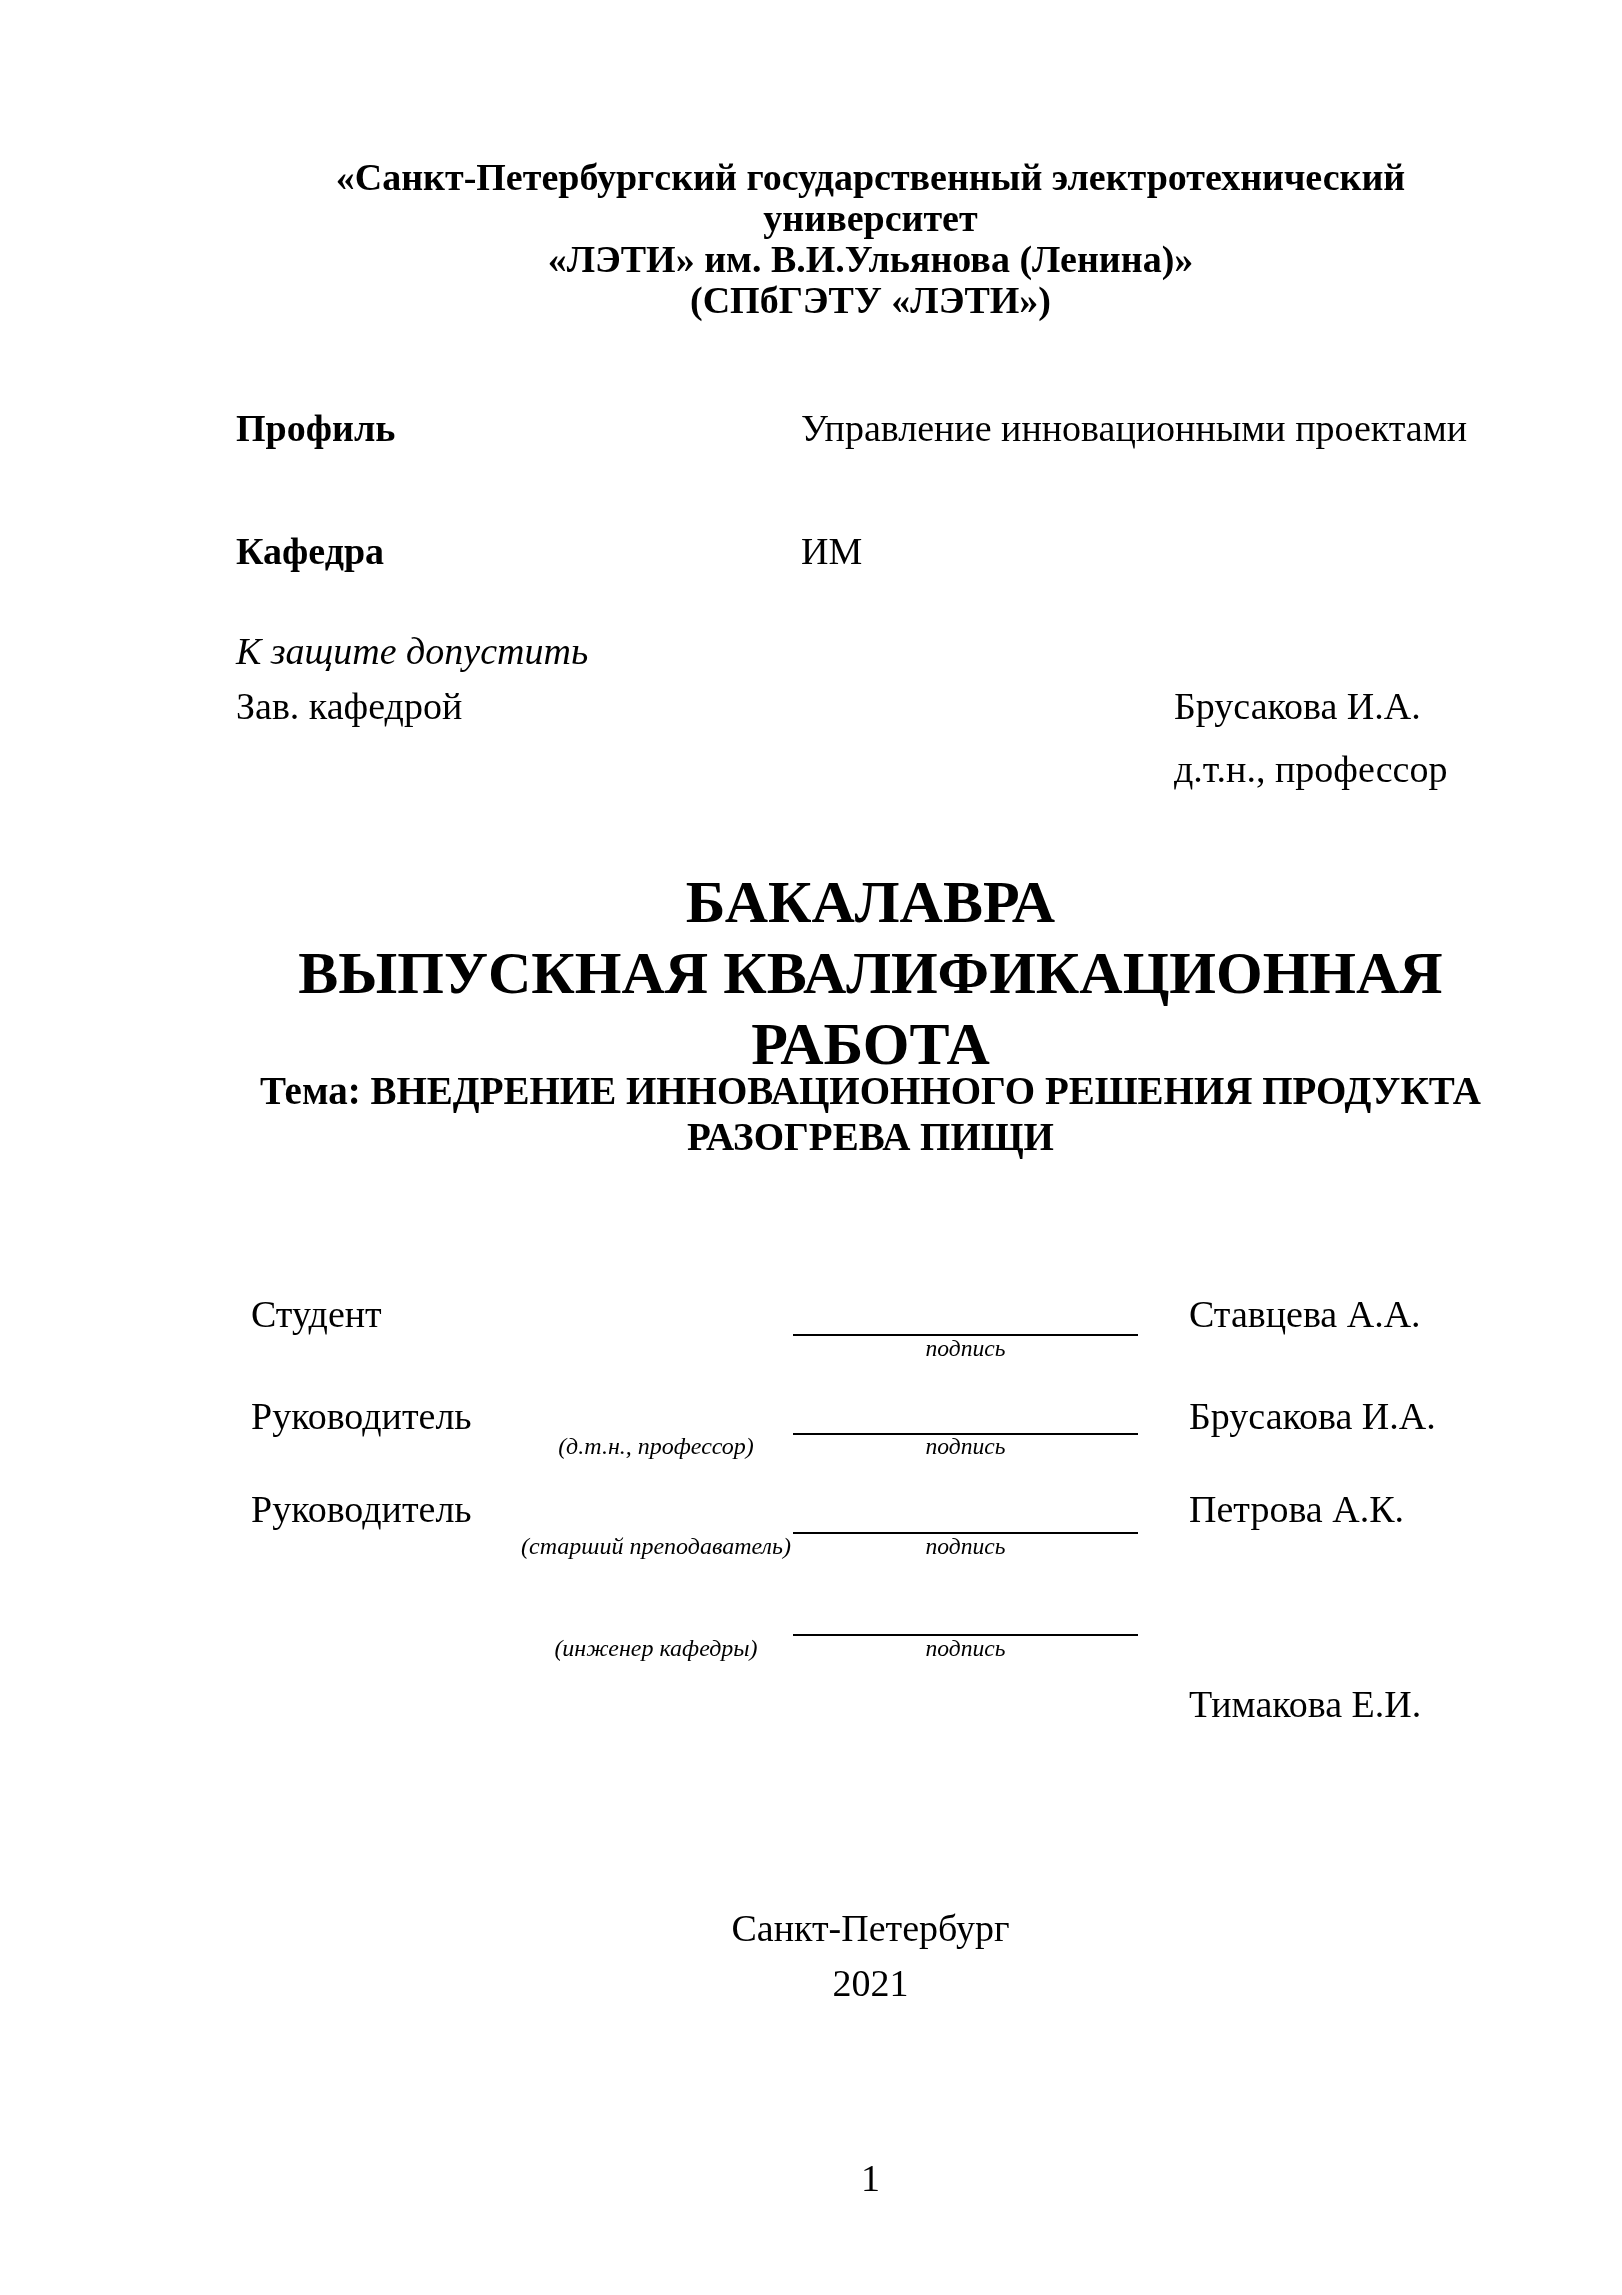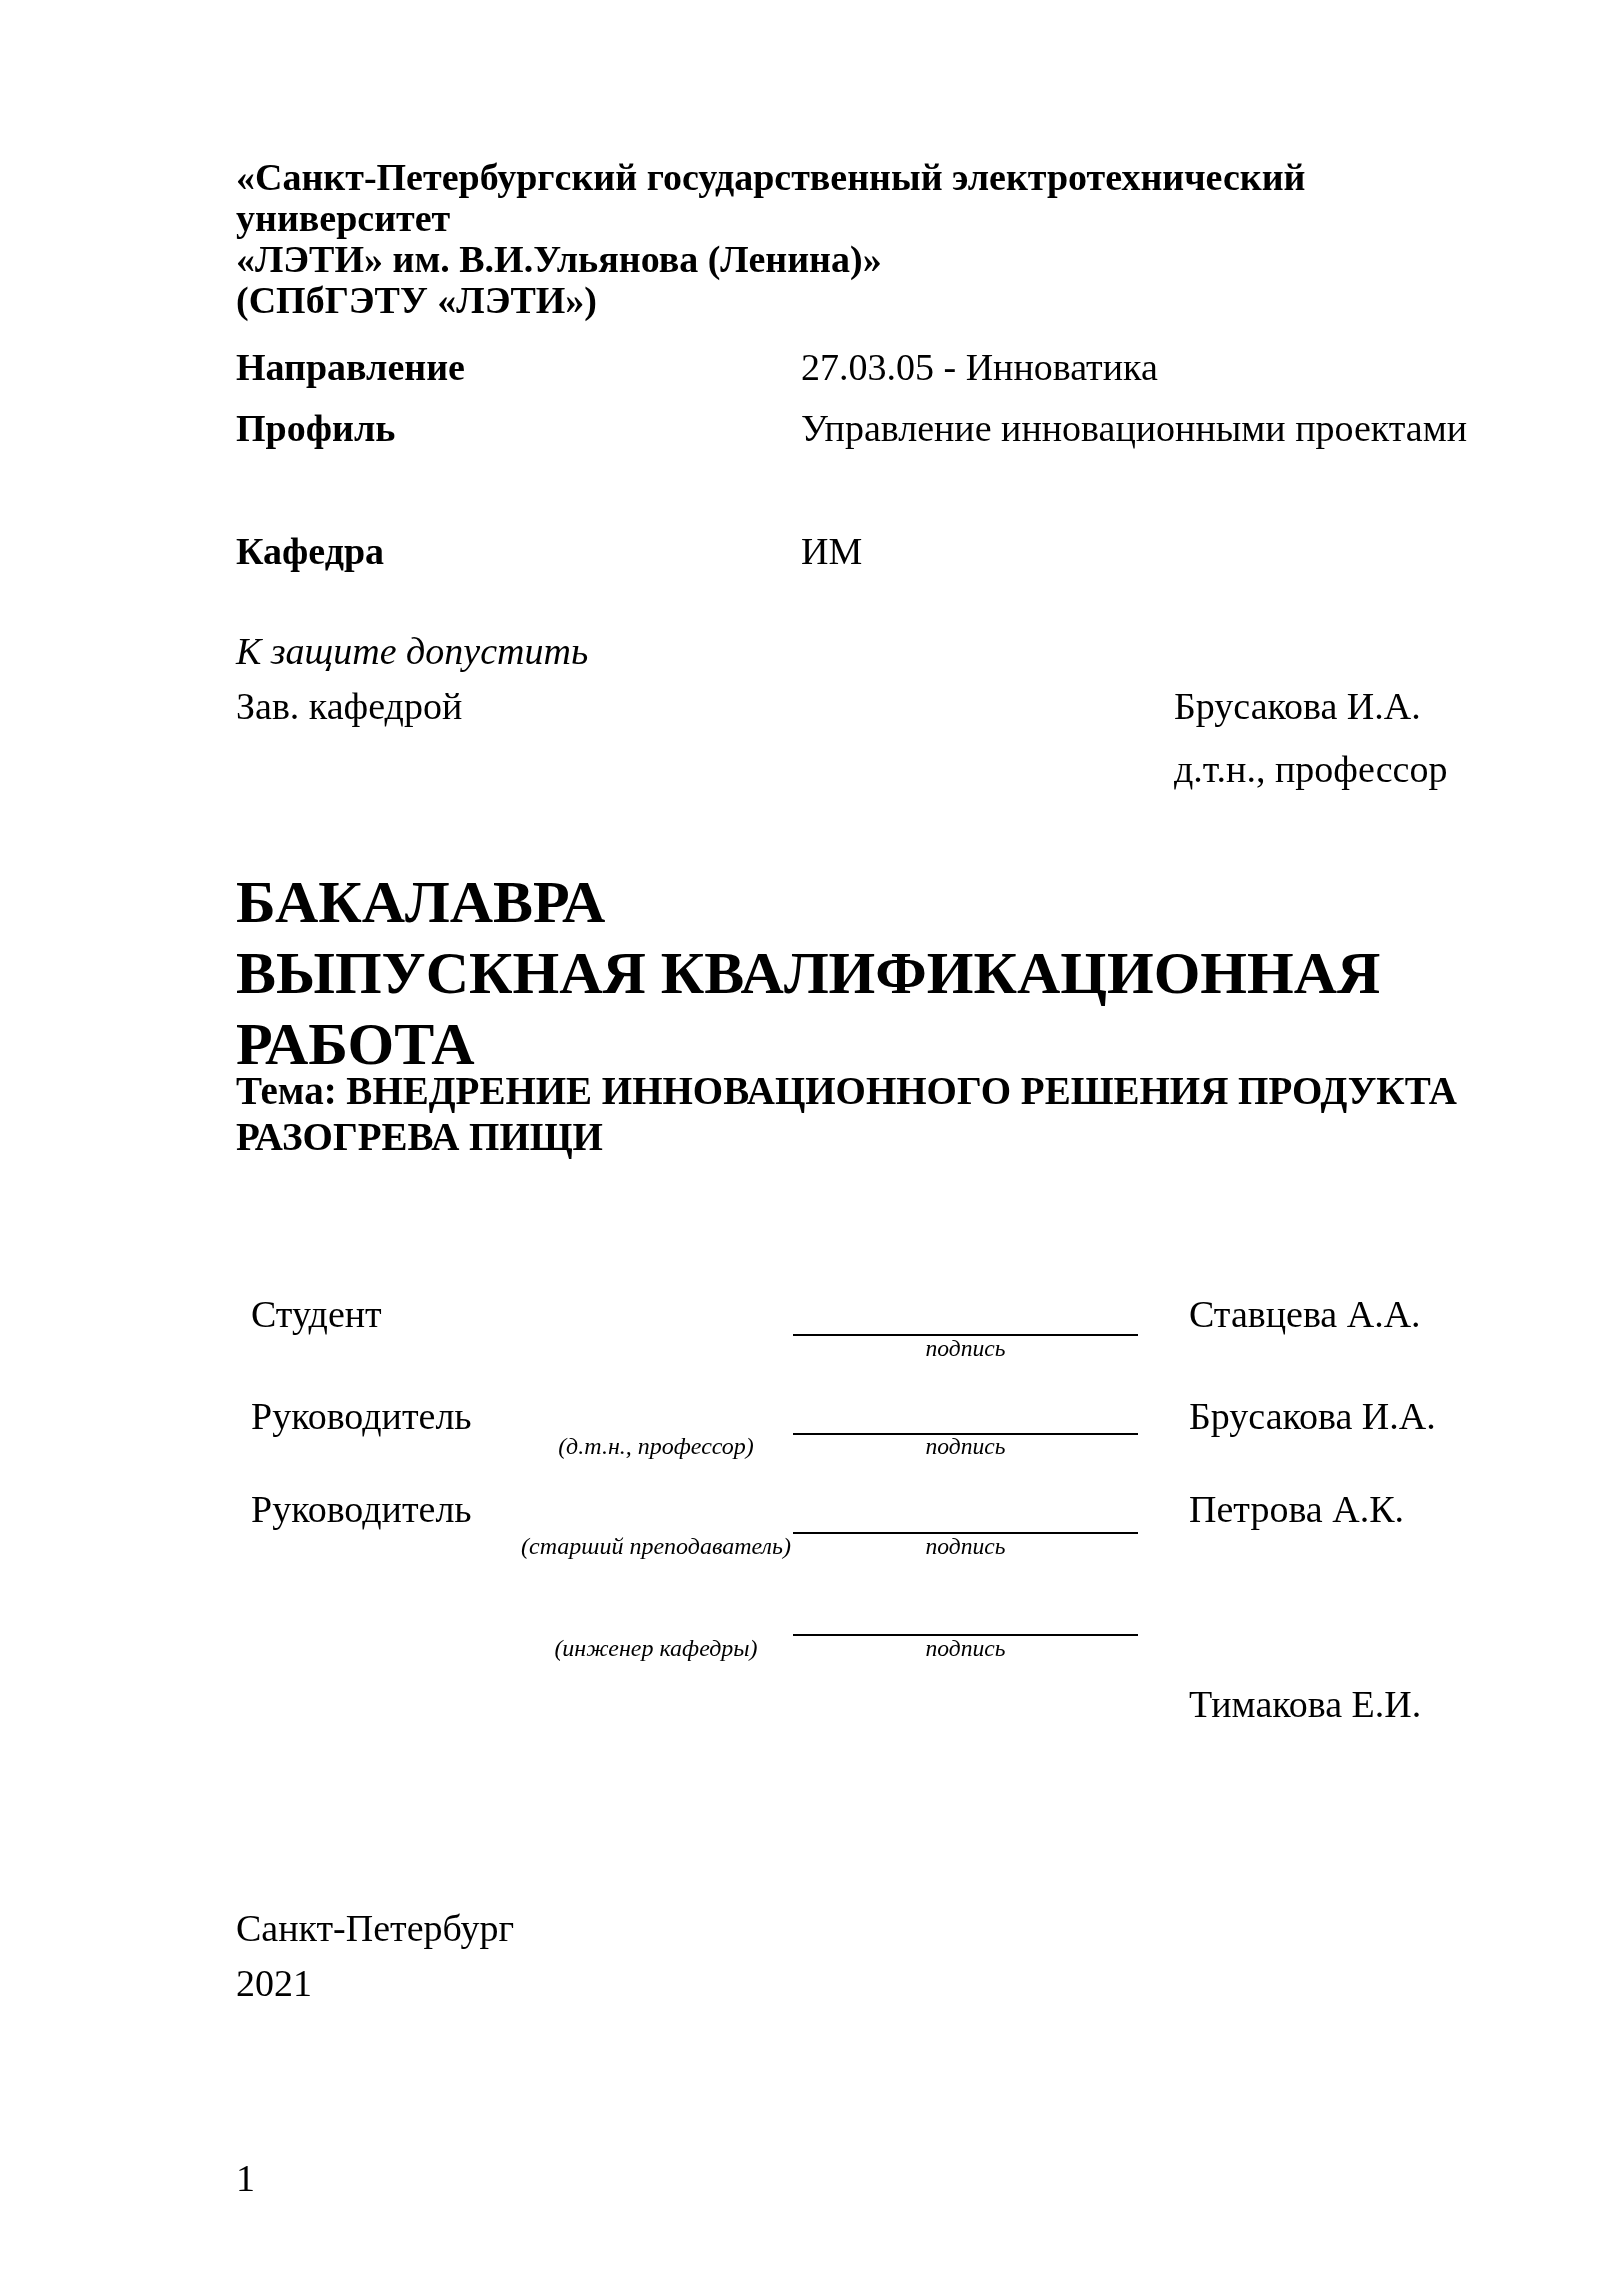--- a/index.html
+++ b/index.html
@@ -4,21 +4,21 @@
 <style>
   html,body{margin:0;padding:0;background:#ffffff;}
   .page{
     position:relative;
     width:1623px;height:2295px;
     background:#ffffff;color:#000000;
     font-family:"Liberation Serif","DejaVu Serif",serif;
     overflow:hidden;
   }
   .abs{position:absolute;}
-  .center{left:236px;width:1269px;text-align:left;}
+  .center{left:236px;width:1269px;text-align:center;}
   .t48{font-size:38px;line-height:44px;}
   .italic{font-style:italic;}
   .header-block{top:157px;font-weight:bold;font-size:38px;line-height:41px;}
   .field-row{left:236px;font-size:38px;line-height:44px;white-space:nowrap;}
   .field-label{display:inline-block;width:565px;font-weight:bold;}
   .main-title{top:867px;font-weight:bold;font-size:60px;line-height:71px;}
   .topic-block{top:1068px;font-weight:bold;font-size:39px;line-height:46px;}
   .sig-label{left:236px;white-space:nowrap;margin-left:15px;}
   .sig-role{left:436px;width:440px;text-align:center;font-style:italic;font-size:24px;line-height:28px;white-space:nowrap;}
   .sig-line{left:793px;width:345px;height:0;border-top:2.4px solid #000;}
@@ -31,23 +31,20 @@
 <body>
 
 <div class="page">
 
   <div class="abs center header-block">
     <div>«Санкт-Петербургский государственный электротехнический университет</div>
     <div>«ЛЭТИ» им. В.И.Ульянова (Ленина)»</div>
     <div>(СПбГЭТУ «ЛЭТИ»)</div>
   </div>
 
-  <div class="abs field-row" style="top:345px">
-    <span class="field-label">Направление</span><span class="field-value">27.03.05 - Инноватика</span>
-  </div>
   <div class="abs field-row" style="top:406px">
     <span class="field-label">Профиль</span><span class="field-value">Управление инновационными проектами</span>
   </div>
   <div class="abs field-row" style="top:529px">
     <span class="field-label">Кафедра</span><span class="field-value">ИМ</span>
   </div>
 
   <div class="abs t48 italic" style="top:629px;left:236px">К защите допустить</div>
   <div class="abs t48" style="top:684px;left:236px">Зав. кафедрой</div>
   <div class="abs t48" style="top:684px;left:1174px">Брусакова И.А.</div>

